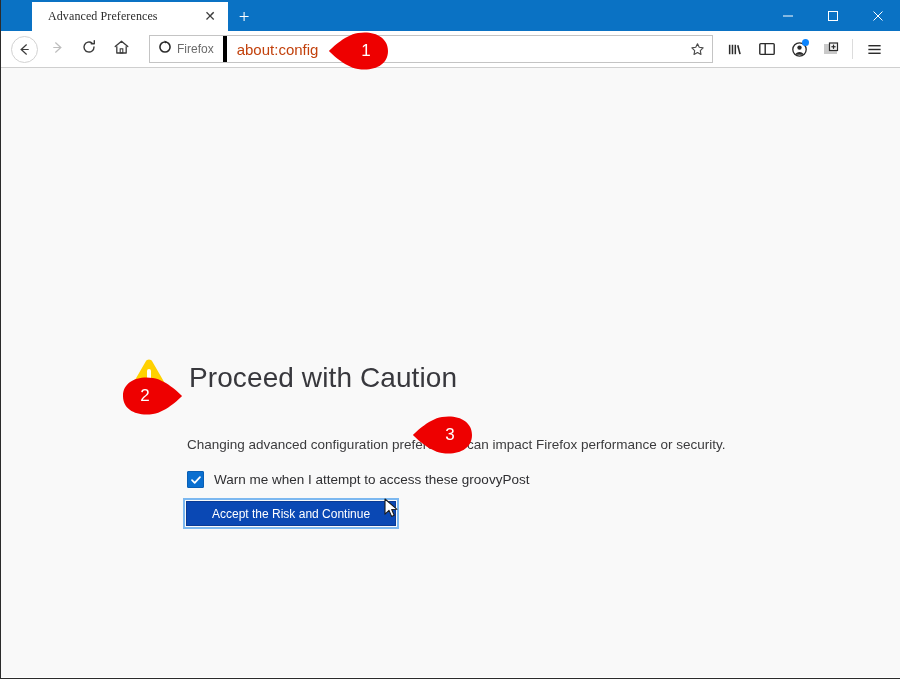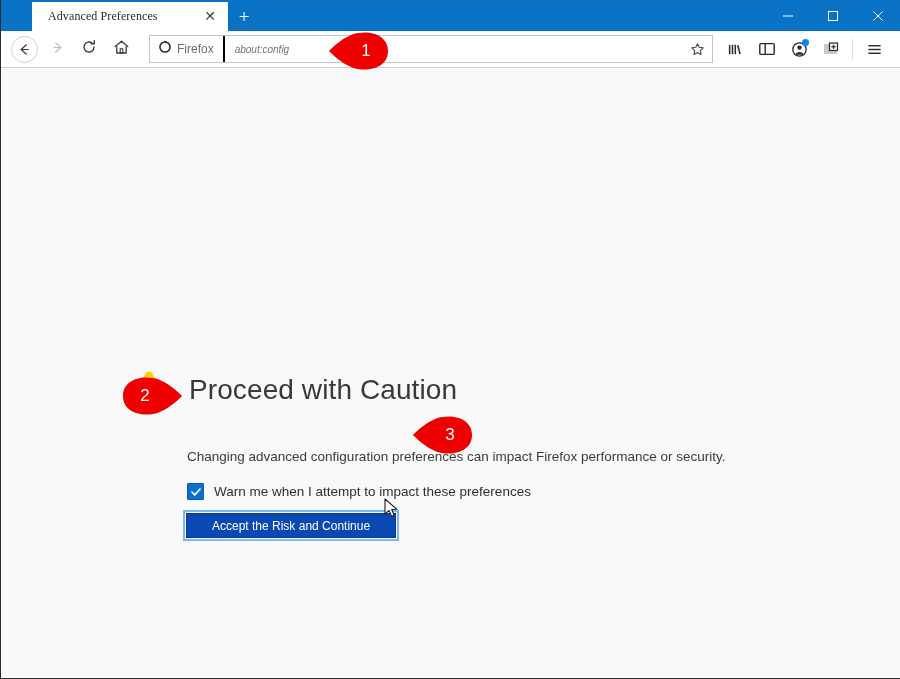--- a/index.html
+++ b/index.html
@@ -145,38 +145,37 @@
     align-items: center;
     box-sizing: border-box;
     min-width: 0;
   }
   .identity {
     display: flex;
     align-items: center;
     gap: 5px;
     padding: 0 9px 0 8px;
     height: 100%;
-    border-right: 2px solid #000000;
+    border-right: 4px solid #000000;
     flex: 0 0 auto;
     text-align: center;
   }
   .identity-label {
     font-size: 12px;
     color: #6b6b6b;
     white-space: nowrap;
   }
   .url-input {
     flex: 1;
     padding: 0 10px;
-    font-size: 10px;
-    color: #737373;
+    font-size: 15px;
+    color: #c2410c;
     white-space: nowrap;
     overflow: hidden;
     min-width: 0;
-    font-style: italic;
   }
   .star-btn {
     width: 30px;
     height: 26px;
     display: flex;
     align-items: center;
     justify-content: center;
     flex: 0 0 auto;
     color: #4a4a4a;
   }
@@ -217,21 +216,20 @@
     position: relative;
     height: 609px;
     background: #f9f9f9;
     overflow: hidden;
   }
   .warn-wrap {
     position: absolute;
     left: 126px;
     top: 286px;
     width: 640px;
-    margin-top: 12px;
   }
   .warn-head {
     display: flex;
     align-items: center;
     gap: 18px;
     margin-bottom: 0;
   }
   .warn-title {
     font-size: 28px;
     font-weight: 400;
@@ -477,21 +475,21 @@
       </div>
 
       <div class="warn-desc">Changing advanced configuration preferences can impact Firefox performance or security.</div>
 
       <div class="warn-check">
         <span class="checkbox">
           <svg width="12" height="12" viewBox="0 0 12 12">
               <path d="M2 6.2 L4.7 8.9 L10 3.2" fill="none" stroke="#ffffff" stroke-width="1.7" stroke-linecap="round" stroke-linejoin="round"></path>
             </svg>
         </span>
-        <span class="check-label">Warn me when I attempt to impact these preferences</span>
+        <span class="check-label">Warn me when I attempt to access these groovyPost</span>
       </div>
 
       <div class="accept-wrap">
         <span class="accept-btn">Accept the Risk and Continue</span>
       </div>
     </div>
 
     <span class="cursor">
       <svg width="16" height="22" viewBox="0 0 16 22">
           <path d="M1 1 L1 16.2 L5 12.4 L7.6 18.4 L10.2 17.3 L7.7 11.5 L13 11.3 Z" fill="#ffffff" stroke="#1a1a1a" stroke-width="1.1" stroke-linejoin="round"></path>

